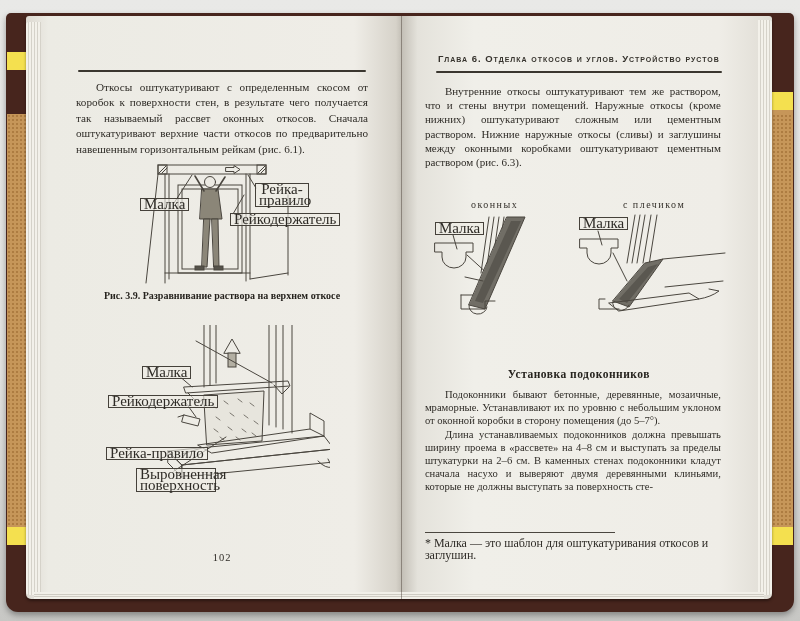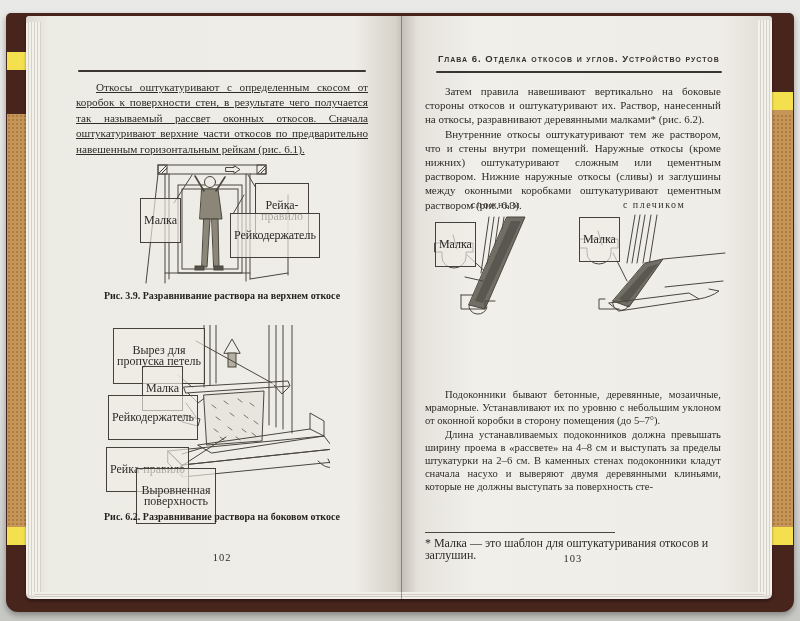--- a/index.html
+++ b/index.html
@@ -63,42 +63,42 @@
   
   .running-head{
     position:absolute;text-align:center;
     font-family:"Liberation Sans","DejaVu Sans",sans-serif;
     font-weight:bold;font-size:9.5px;letter-spacing:1px;
     font-variant-caps:small-caps;color:#35322c;white-space:nowrap;
   }
   .head-rule{position:absolute;height:2px;background:#3a362f;border-radius:1px;}
   .body-text{position:absolute;text-align:justify;}
   .body-text p{margin:0;text-indent:20px;}
-  .text-a{font-size:11.2px;line-height:15.4px;text-decoration:underline;}
+  .text-a{font-size:11.2px;line-height:15.4px;}
   .text-b{font-size:11px;line-height:14.2px;}
   .text-c{font-size:10.6px;line-height:13.2px;}
   .fig-caption{
     position:absolute;text-align:center;font-weight:bold;font-size:10px;
     color:#26231e;white-space:nowrap;
   }
   .section-heading{
     position:absolute;text-align:center;font-weight:bold;font-size:11.5px;
     letter-spacing:.5px;color:#26231e;
   }
   .page-num{position:absolute;text-align:center;font-size:10.5px;letter-spacing:1px;}
   .footnote-rule{position:absolute;height:1px;background:#4a463f;}
   .footnote{position:absolute;font-size:12px;line-height:12px;}
   
   .fig{position:absolute;}
   .fig svg{position:absolute;left:0;top:0;}
   .lineart line,.lineart path,.lineart rect,.lineart circle,
   .lineart polygon,.lineart polyline{stroke:#4a463f;stroke-width:1;fill:none;stroke-linecap:round;}
   .lbl{
-    position:absolute;border:1px solid #45413a;padding:16px 3px;
-    font-size:12px;line-height:10.8px;text-align:center;color:#2e2b26;
+    position:absolute;border:1px solid #45413a;padding:0 3px;
+    font-size:15px;line-height:10.8px;text-align:center;color:#2e2b26;
     background:rgba(238,236,229,.65);
   }
   .nw{white-space:nowrap;}
   .sublabel{position:absolute;font-size:10px;letter-spacing:1.5px;white-space:nowrap;color:#35312b;}
 </style>
 </head>
 <body>
 
 <div class="book">
   <div class="spine spine-left">
@@ -189,42 +189,39 @@
           <polygon points="64,126 78,140 78,152 64,138"></polygon>
           <path d="M206,104 V88 l14,8 v15"></path>
           <path d="M214,136 q8,8 14,6 l-4,-8"></path>
 
           <line x1="92" y1="16" x2="168" y2="58"></line>
           <line x1="74" y1="50" x2="88" y2="62"></line>
           <line x1="82" y1="78" x2="92" y2="92"></line>
           <line x1="78" y1="129" x2="98" y2="123"></line>
           <line x1="70" y1="146" x2="122" y2="112"></line>
         </svg>
-        <div class="lbl" style="left:9px;top:3px;width:84px">Вырез для пропуска петель</div>
         <div class="lbl nw" style="left:38px;top:41px">Малка</div>
         <div class="lbl nw" style="left:4px;top:70px">Рейкодержатель</div>
         <div class="lbl nw" style="left:2px;top:122px">Рейка-правило</div>
         <div class="lbl" style="left:32px;top:143px;width:72px">Выровненная поверхность</div>
       </div>
-      <div class="fig-caption" style="left:50px;width:292px;top:495px">Рис. 6.2. Разравнивание раствора на боковом откосе</div>
 
       <div class="page-num" style="left:50px;width:292px;top:536px">102</div>
     </div>
 
     <div class="page page-right">
       <div class="running-head" style="left:35px;width:286px;top:37px">Глава 6. Отделка откосов и углов. Устройство рустов</div>
       <div class="head-rule" style="left:35px;width:286px;top:55px"></div>
 
       <div class="body-text text-b" style="left:24px;width:296px;top:68px">
-        <p>Затем правила навешивают вертикально на боковые стороны откосов и оштукатуривают их. Раствор, нанесенный на откосы, разравнивают деревянными малками* (рис. 6.2).</p>
         <p>Внутренние откосы оштукатуривают тем же раствором, что и стены внутри помещений. Наружные откосы (кроме нижних) оштукатуривают сложным или цементным раствором. Нижние наружные откосы (сливы) и заглушины между оконными коробками оштукатуривают цементным раствором (рис. 6.3).</p>
       </div>
 
       <div class="fig" style="left:26px;top:183px;width:300px;height:132px">
-        <div class="sublabel" style="left:44px;top:0">сложным</div>
+        <div class="sublabel" style="left:44px;top:0">оконных</div>
         <div class="sublabel" style="left:196px;top:0">с плечиком</div>
         <svg class="lineart" style="top:0" width="300" height="132" viewBox="0 0 300 132">
 
           <path d="M8,44 h38 v9 h-7 v5 a12,11 0 0 1 -24,0 v-5 h-7 z"></path>
           <line x1="26" y1="36" x2="30" y2="50"></line>
           <line x1="40" y1="56" x2="62" y2="76"></line>
           <line x1="62" y1="18" x2="54" y2="74"></line>
           <line x1="67" y1="18" x2="59" y2="74"></line>
           <line x1="72" y1="18" x2="64" y2="74"></line>
           <line x1="77" y1="18" x2="69" y2="74"></line>
@@ -248,27 +245,27 @@
           <line x1="236" y1="60" x2="298" y2="54"></line>
           <line x1="238" y1="88" x2="296" y2="82"></line>
           <polygon points="182,104 262,94 272,100 192,112"></polygon>
           <path d="M272,100 q12,-2 20,-8 l-10,-2"></path>
           <path d="M178,100 h-6 v10 h20"></path>
         </svg>
         <div class="lbl nw" style="left:8px;top:23px">Малка</div>
         <div class="lbl nw" style="left:152px;top:18px">Малка</div>
       </div>
 
+      <div class="section-heading" style="left:35px;width:286px;top:352px">Установка подоконников</div>
 
       <div class="body-text text-c" style="left:24px;width:296px;top:372px">
         <p>Подоконники бывают бетонные, деревянные, мозаичные, мраморные. Устанавливают их по уровню с небольшим уклоном от оконной коробки в сторону помещения (до 5–7°).</p>
         <p>Длина устанавливаемых подоконников должна превышать ширину проема в «рассвете» на 4–8 см и выступать за пределы штукатурки на 2–6 см. В каменных стенах подоконники кладут сначала насухо и выверяют двумя деревянными клиньями, которые не должны выступать за поверхность сте-</p>
       </div>
 
       <div class="footnote-rule" style="left:24px;width:190px;top:516px"></div>
       <div class="footnote" style="left:24px;width:296px;top:521px">* Малка — это шаблон для оштукатуривания откосов и заглушин.</div>
 
-      <div class="page-num" style="left:24px;width:296px;top:537px">103</div>
     </div>
 
     <div class="gutter-line"></div>
   </div>
 </div>
 
 </body></html>

